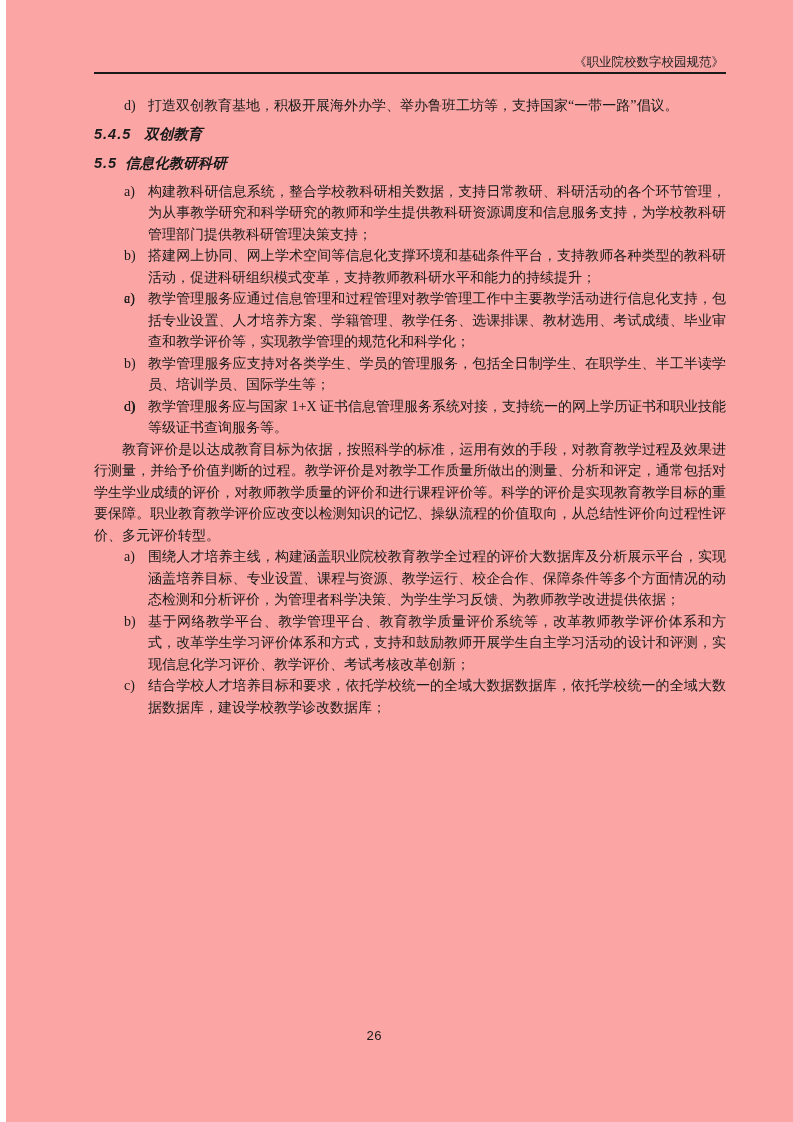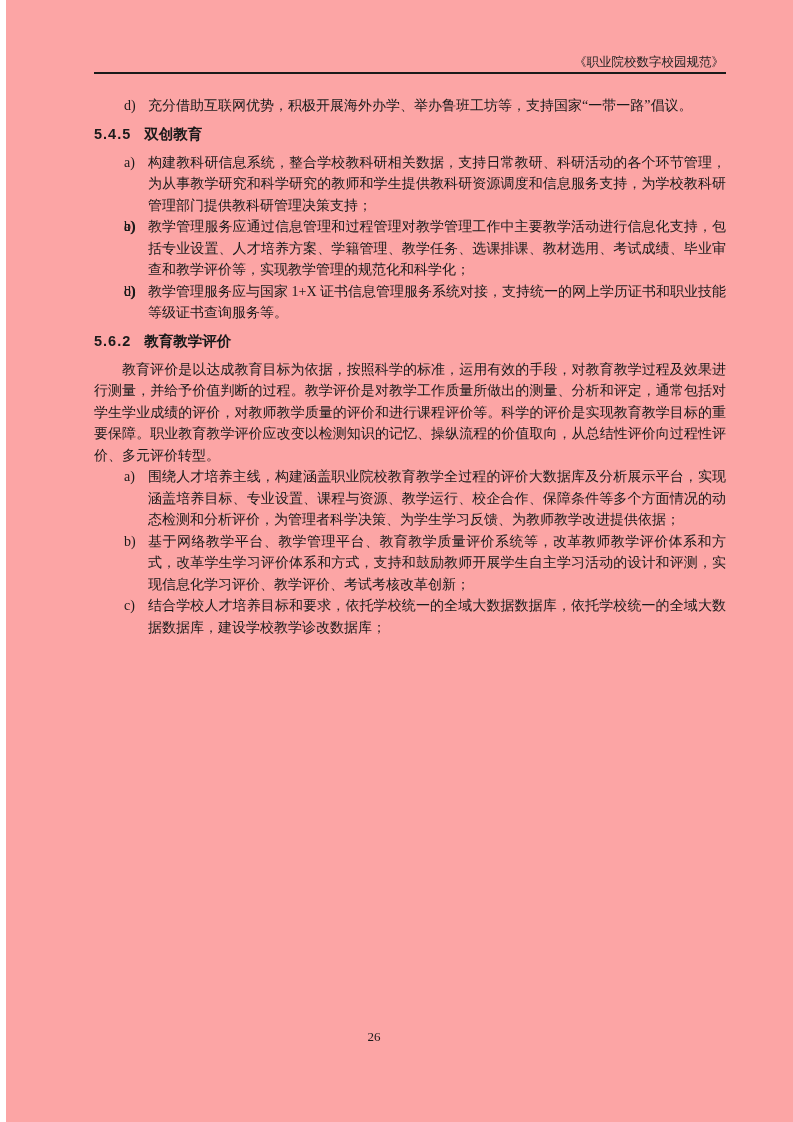--- a/index.html
+++ b/index.html
@@ -40,20 +40,21 @@
     line-height: 21.5px;
     text-align: justify;
   }
   .heading {
     font-family: "Liberation Sans", "DejaVu Sans", sans-serif;
     font-weight: bold;
     font-size: 14.5px;
     line-height: 22px;
     margin: 6px 0 7px 0;
     text-align: left;
+    font-style: italic;
   }
   .heading .h-num { letter-spacing: 1px; }
   .heading.lvl2 .h-num { margin-right: 8px; }
   .heading.lvl3 .h-num { margin-right: 13px; }
   .para {
     margin: 0;
     text-indent: 2em;
   }
   .list-item {
     position: relative;
@@ -66,41 +67,42 @@
   }
   .page-footer {
     position: absolute;
     top: 1028px;
     left: 0;
     width: 736px;
     text-align: center;
     font-size: 13px;
     line-height: 18px;
     color: #1a1a1a;
+    font-family: Liberation Mono, monospace;
   }
 </style>
 </head>
 <body>
 
 <div class="page">
   <div class="running-header">
     <span>《职业院校数字校园规范》</span>
   </div>
   <div class="header-rule"></div>
   <div class="doc-content">
-      <div class="list-item"><span class="marker">d)</span><span class="item-text">充分借助互联网优势，积极开展海外办学、举办鲁班工坊等，支持国家“一带一路”倡议。</span></div>
+      <div class="list-item"><span class="marker">d)</span><span class="item-text">打造双创教育基地，积极开展海外办学、举办鲁班工坊等，支持国家“一带一路”倡议。</span></div>
       <div class="heading lvl3"><span class="h-num">5.4.5</span><span class="h-title">双创教育</span></div>
+      <div class="heading lvl2"><span class="h-num">5.5</span><span class="h-title">信息化教研科研</span></div>
       <div class="list-item"><span class="marker">a)</span><span class="item-text">构建教科研信息系统，整合学校教科研相关数据，支持日常教研、科研活动的各个环节管理，为从事教学研究和科学研究的教师和学生提供教科研资源调度和信息服务支持，为学校教科研管理部门提供教科研管理决策支持；</span></div>
-      <div class="list-item"><span class="marker">b)</span></div>
+      <div class="list-item"><span class="marker">b)</span><span class="item-text">搭建网上协同、网上学术空间等信息化支撑环境和基础条件平台，支持教师各种类型的教科研活动，促进科研组织模式变革，支持教师教科研水平和能力的持续提升；</span></div>
       <div class="list-item"><span class="marker">c)</span></div>
       <div class="list-item"><span class="marker">a)</span><span class="item-text">教学管理服务应通过信息管理和过程管理对教学管理工作中主要教学活动进行信息化支持，包括专业设置、人才培养方案、学籍管理、教学任务、选课排课、教材选用、考试成绩、毕业审查和教学评价等，实现教学管理的规范化和科学化；</span></div>
-      <div class="list-item"><span class="marker">b)</span></div>
+      <div class="list-item"><span class="marker">b)</span><span class="item-text">教学管理服务应支持对各类学生、学员的管理服务，包括全日制学生、在职学生、半工半读学员、培训学员、国际学生等；</span></div>
       <div class="list-item"><span class="marker">c)</span></div>
       <div class="list-item"><span class="marker">d)</span><span class="item-text">教学管理服务应与国家 1+X 证书信息管理服务系统对接，支持统一的网上学历证书和职业技能等级证书查询服务等。</span></div>
-      <div class="heading lvl3"><span class="h-num">5.6.2</span><span class="h-title">教育教学评价</span></div>
       <p class="para">教育评价是以达成教育目标为依据，按照科学的标准，运用有效的手段，对教育教学过程及效果进行测量，并给予价值判断的过程。教学评价是对教学工作质量所做出的测量、分析和评定，通常包括对学生学业成绩的评价，对教师教学质量的评价和进行课程评价等。科学的评价是实现教育教学目标的重要保障。职业教育教学评价应改变以检测知识的记忆、操纵流程的价值取向，从总结性评价向过程性评价、多元评价转型。</p>
       <div class="list-item"><span class="marker">a)</span><span class="item-text">围绕人才培养主线，构建涵盖职业院校教育教学全过程的评价大数据库及分析展示平台，实现涵盖培养目标、专业设置、课程与资源、教学运行、校企合作、保障条件等多个方面情况的动态检测和分析评价，为管理者科学决策、为学生学习反馈、为教师教学改进提供依据；</span></div>
       <div class="list-item"><span class="marker">b)</span><span class="item-text">基于网络教学平台、教学管理平台、教育教学质量评价系统等，改革教师教学评价体系和方式，改革学生学习评价体系和方式，支持和鼓励教师开展学生自主学习活动的设计和评测，实现信息化学习评价、教学评价、考试考核改革创新；</span></div>
       <div class="list-item"><span class="marker">c)</span><span class="item-text">结合学校人才培养目标和要求，依托学校统一的全域大数据数据库，依托学校统一的全域大数据数据库，建设学校教学诊改数据库；</span></div>
     </div>
   <div class="page-footer">
     <span>26</span>
   </div>
 </div>
 

